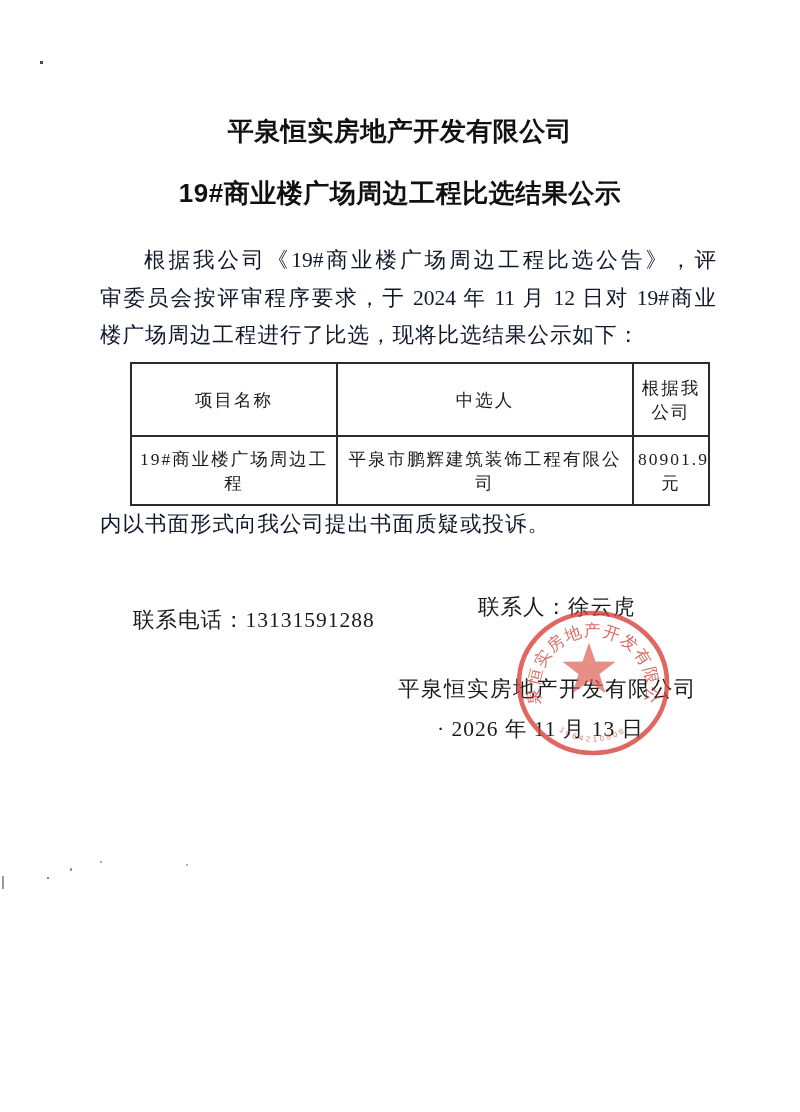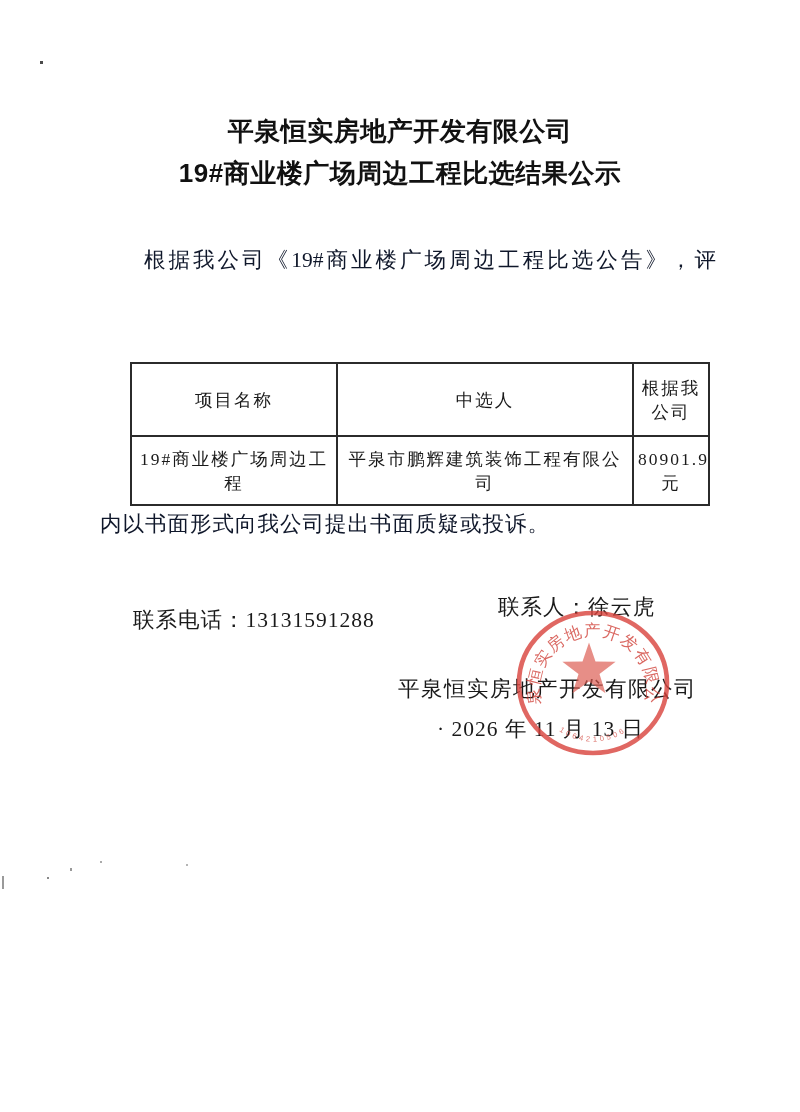--- a/index.html
+++ b/index.html
@@ -16,21 +16,21 @@
   .title-line {
     position: absolute; left: 0; width: 800px;
     text-align: center;
     font-family: "Liberation Sans", sans-serif;
     font-weight: bold;
     font-size: 26px;
     letter-spacing: 0.5px;
     color: #111;
   }
   #title1 { top: 114px; }
-  #title2 { top: 156px; }
+  #title2 { top: 176px; }
 
   .bodyblock {
     position: absolute; left: 100px; width: 616px;
     font-size: 21.5px; line-height: 37.5px;
     color: #0f172a;
   }
   .bline { letter-spacing: 1px; white-space: nowrap; }
   .jline { white-space: normal; text-align: justify; text-align-last: justify; letter-spacing: 0; }
   .indent { text-indent: 44px; }
   #intro  { top: 242px; }
@@ -48,21 +48,21 @@
     padding: 2px 4px;
     line-height: 24px;
     letter-spacing: 2px;
   }
   tr.hdr td { height: 67px; }
   tr.dat td { height: 63px; }
   td.c3 { text-align: left; padding-left: 7px; letter-spacing: 0.5px; }
 
   .contact-row { position: absolute; top: 592px; left: 0; width: 800px; font-size: 21.5px; letter-spacing: 1px; }
   #phone  { position: absolute; left: 133px; top: 13px; white-space: nowrap; text-align: center; }
-  #person { position: absolute; left: 478px; top: 0; white-space: nowrap; margin-left: 20px; }
+  #person { position: absolute; left: 478px; top: 0; white-space: nowrap; }
 
   #signoff-company {
     position: absolute; top: 674px; left: 398px;
     font-size: 21.5px; letter-spacing: 1.5px; white-space: nowrap;
   }
   #signoff-date {
     position: absolute; top: 714px; left: 437px;
     font-size: 21.5px; letter-spacing: 1px; white-space: nowrap;
   }
 
@@ -85,20 +85,22 @@
 </head>
 <body>
 
 <div class="page">
 
   <div id="title1" class="title-line">平泉恒实房地产开发有限公司</div>
   <div id="title2" class="title-line">19#商业楼广场周边工程比选结果公示</div>
 
   <div id="intro" class="bodyblock">
     <div class="jline indent">根据我公司《19#商业楼广场周边工程比选公告》，评</div>
+    <div class="jline">审委员会按评审程序要求，于 2024 年 11 月 12 日对 19#商业</div>
+    <div class="bline">楼广场周边工程进行了比选，现将比选结果公示如下：</div>
   </div>
 
   <table class="result">
     <colgroup>
       <col style="width:206px">
         <col style="width:296px">
         <col style="width:76px">
     </colgroup>
     <tbody>
         <tr class="hdr">

